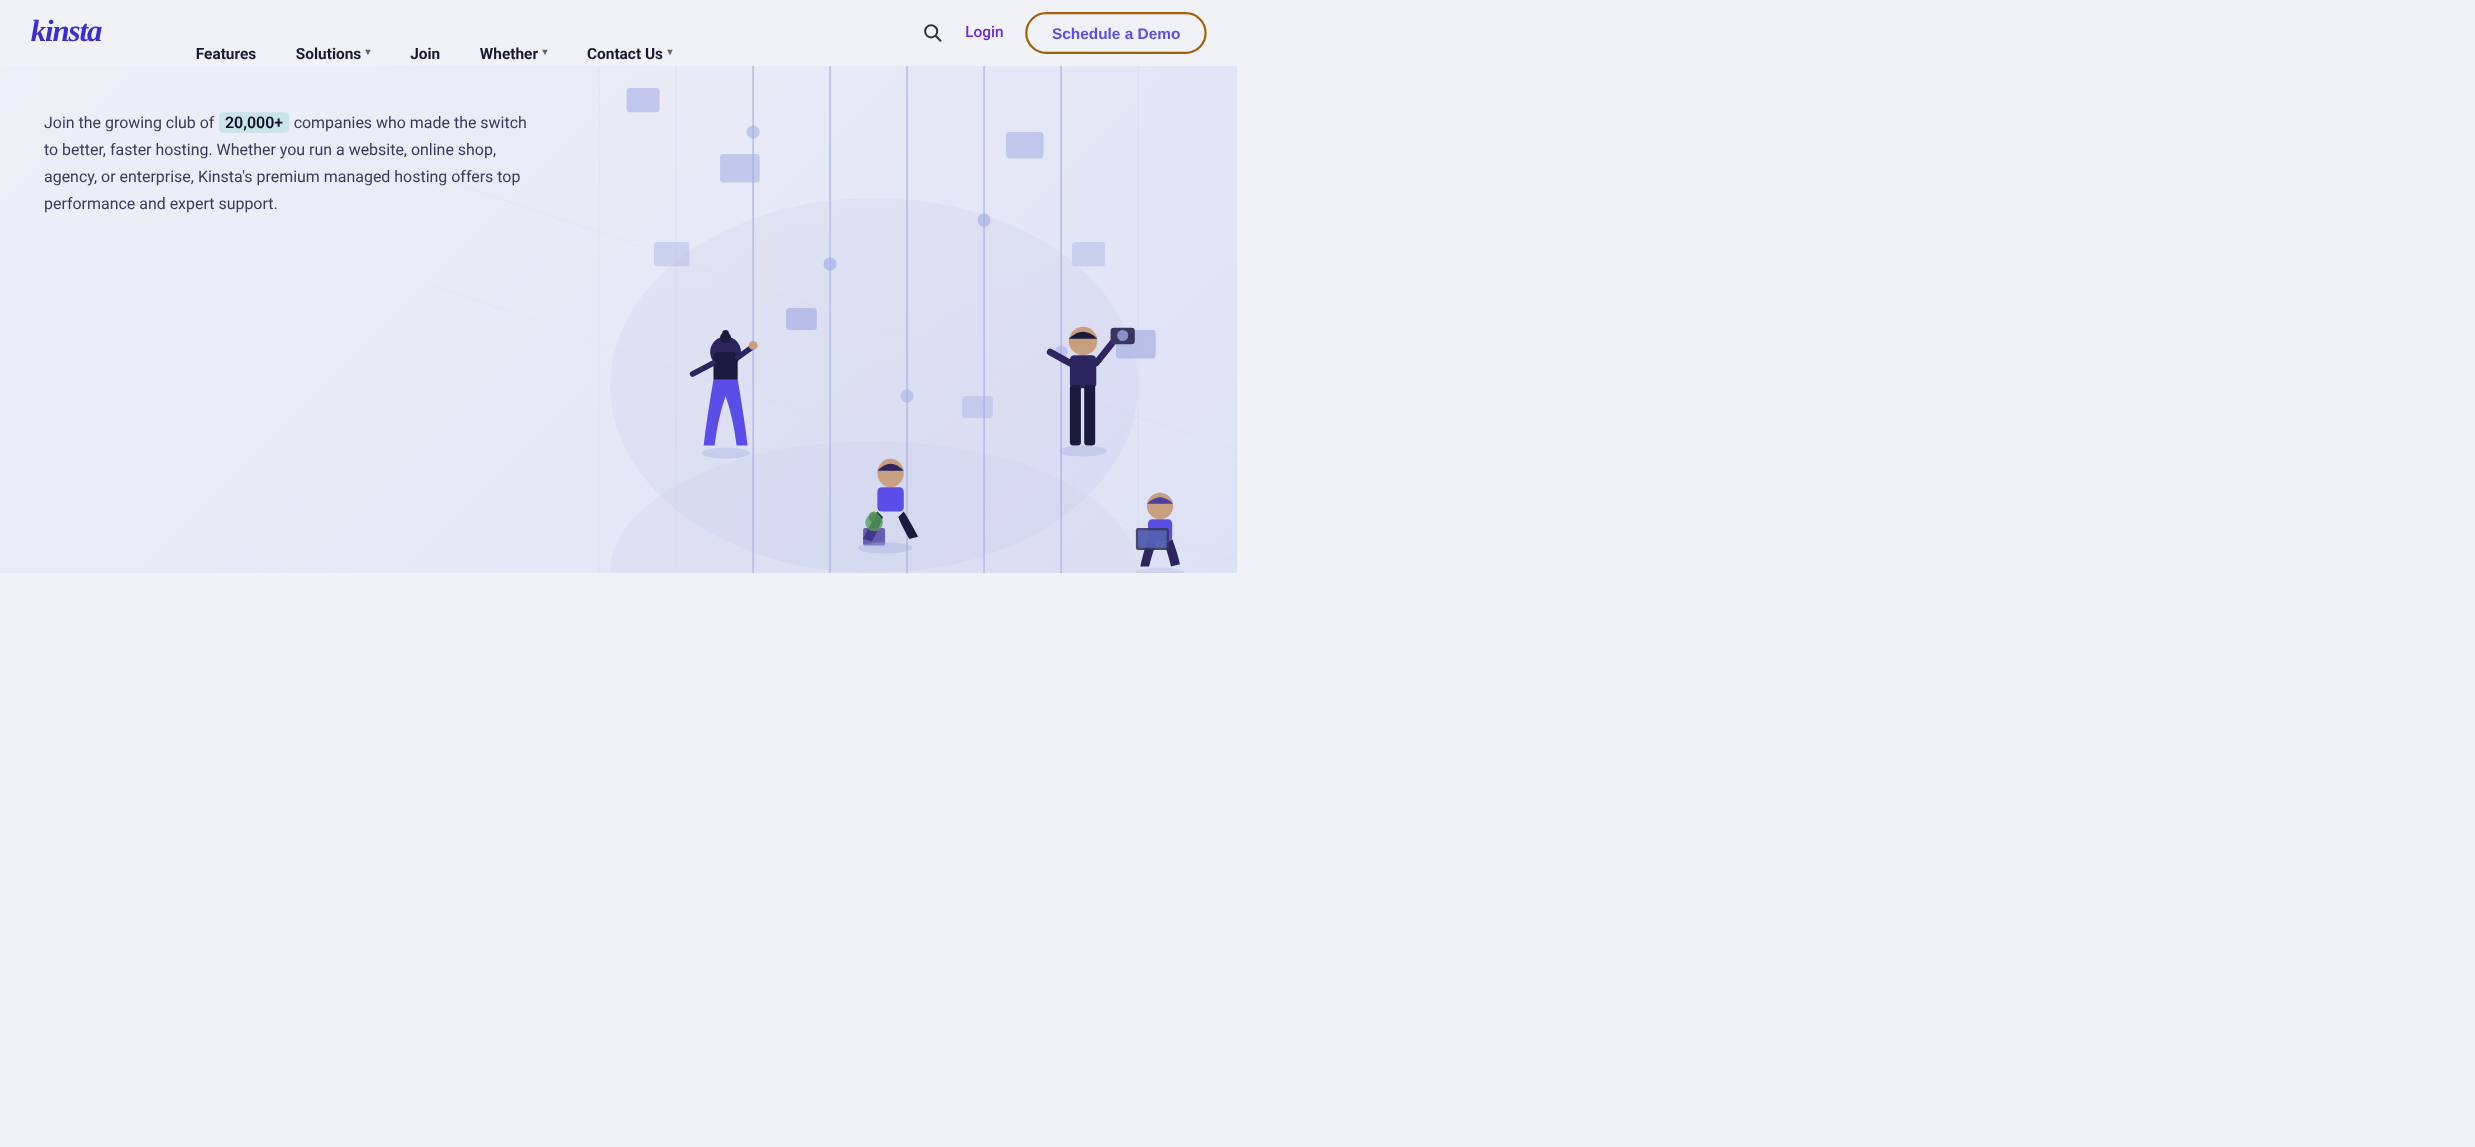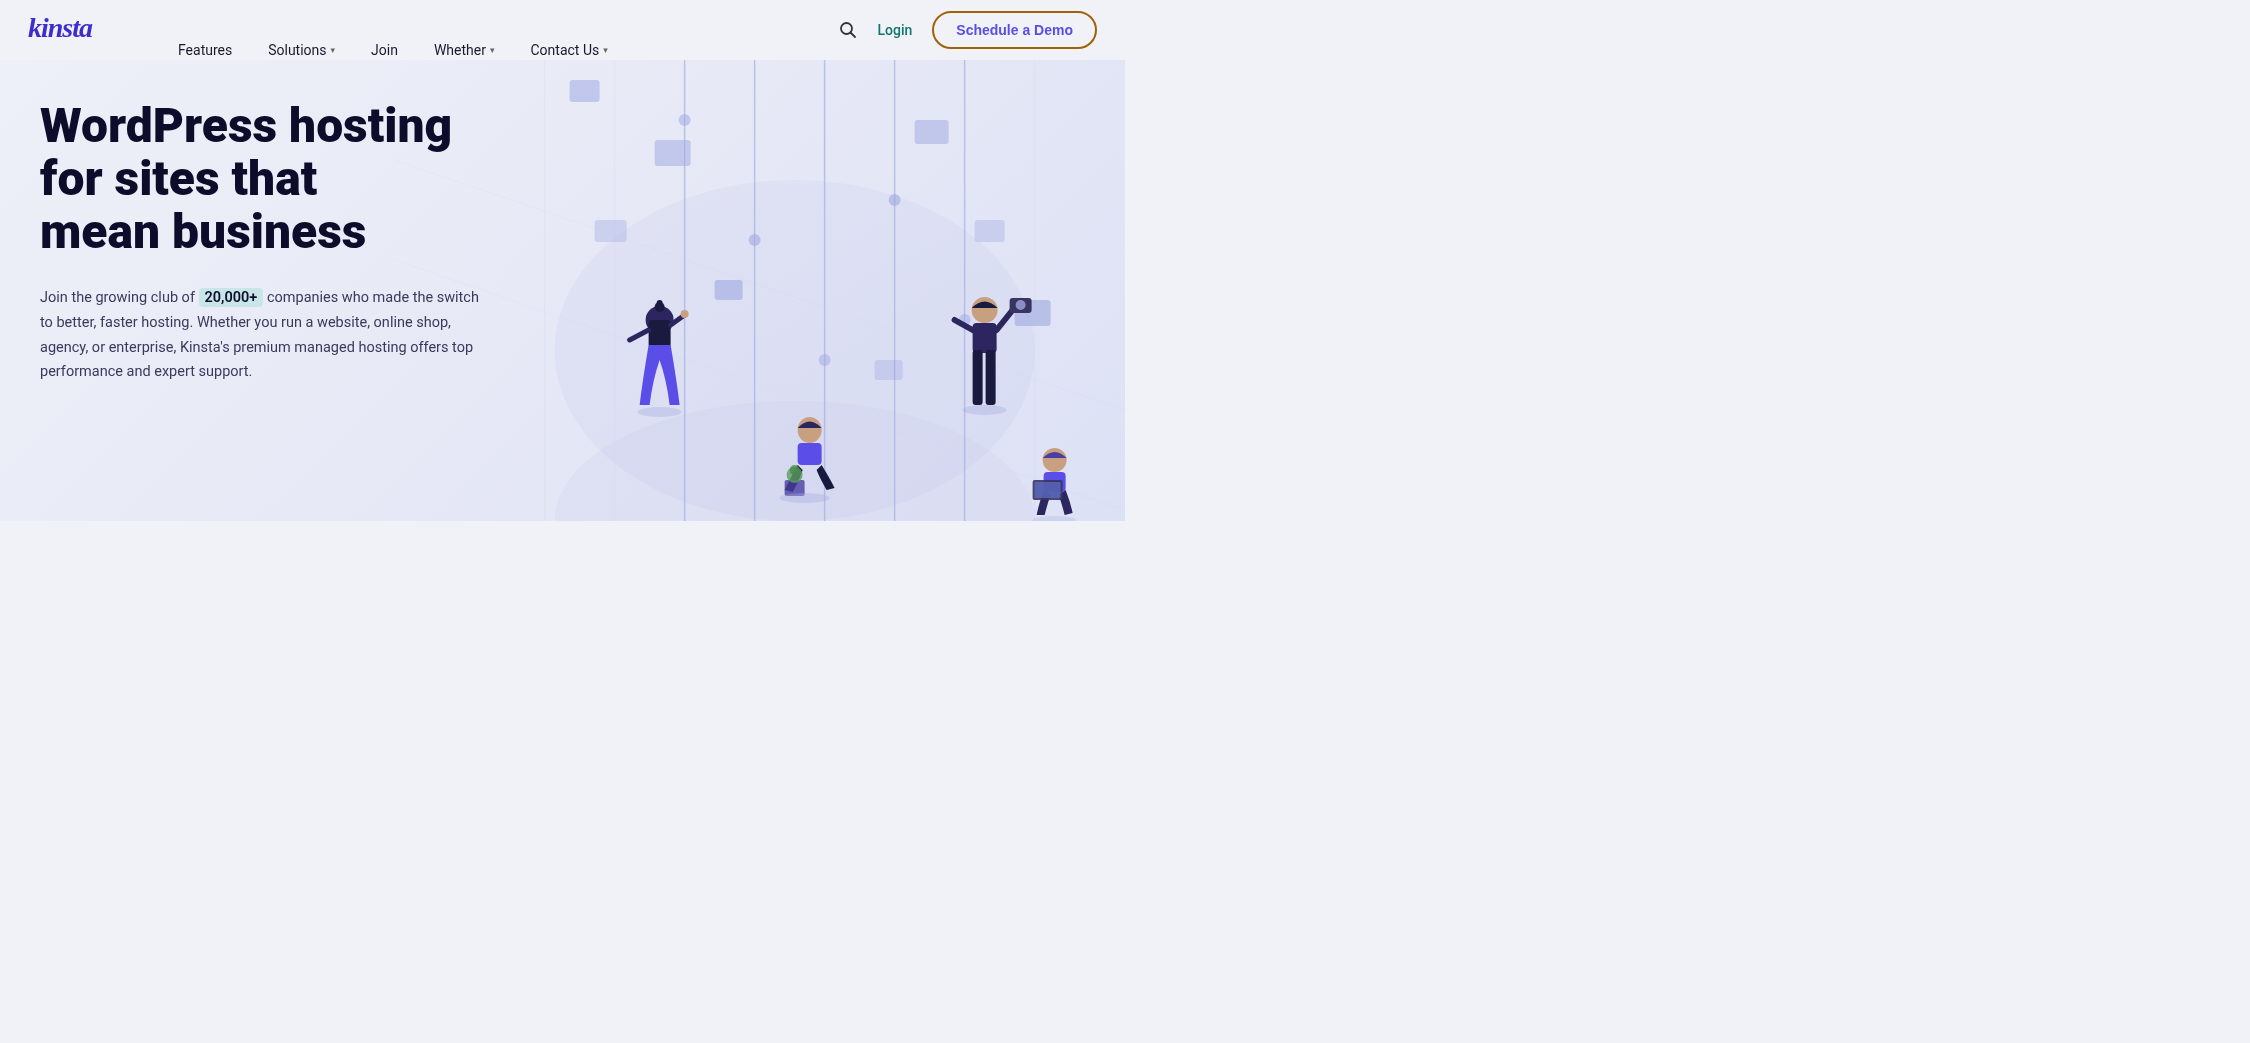--- a/index.html
+++ b/index.html
@@ -32,23 +32,23 @@
     .nav-links {
       display: flex;
       align-items: center;
       gap: 36px;
       flex: 1;
     }
     .nav-links a {
       text-decoration: none;
       color: #1a1a2e;
       font-size: 14px;
-      font-weight: 400;
-      display: flex;
-      align-items: center;
+      font-weight: 700;
+      display: flex;
+      align-items: flex-start;
       gap: 4px;
       margin-top: 39px;
     }
     .nav-links a .chevron {
       font-size: 9px;
       color: #666;
     }
     .nav-right {
       display: flex;
       align-items: center;
@@ -58,21 +58,21 @@
       background: none;
       border: none;
       cursor: pointer;
       font-size: 16px;
       color: #333;
       display: flex;
       align-items: center;
     }
     .login-link {
       text-decoration: none;
-      color: #0f766e;
+      color: #6d28d9;
       font-size: 14px;
       font-weight: 500;
     }
     .schedule-btn {
       background: transparent;
       border: 2px solid #a16207;
       color: #5b4de8;
       padding: 9px 22px;
       border-radius: 30px;
       font-size: 14px;
@@ -181,25 +181,20 @@
         <line x1="11.5" y1="11.5" x2="16" y2="16" stroke="#333" stroke-width="1.8" stroke-linecap="round"></line>
       </svg>
     </button>
     <a href="#" class="login-link">Login</a>
     <button class="schedule-btn">Schedule a Demo</button>
   </div>
 </nav>
 
 <div class="hero">
   <div class="hero-content">
-    <h1 class="hero-title">
-      <span>WordPress hosting</span><br>
-      <span>for sites that</span><br>
-      <span>mean business</span>
-    </h1>
     <p class="hero-desc">
       <span>Join the growing club of</span>
       <span class="highlight">20,000+</span>
       <span>companies who made the switch to better, faster hosting. Whether you run a website, online shop, agency, or enterprise, Kinsta's premium managed hosting offers top performance and expert support.</span>
     </p>
   </div>
 
   <div class="hero-illustration">
     <svg class="hero-svg" viewBox="0 0 730 461" fill="none" xmlns="http://www.w3.org/2000/svg">
 

